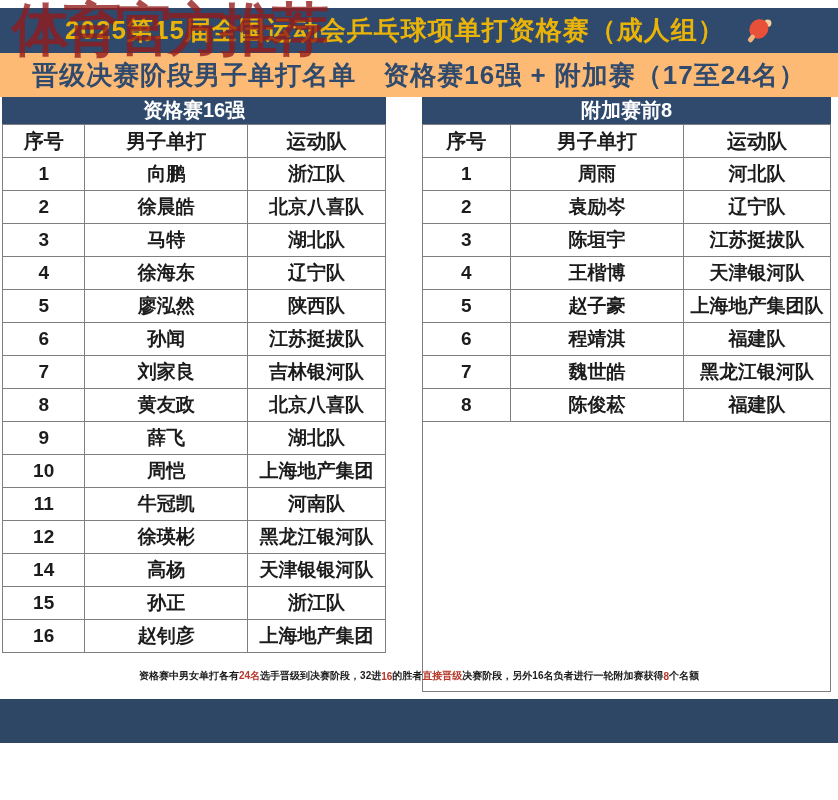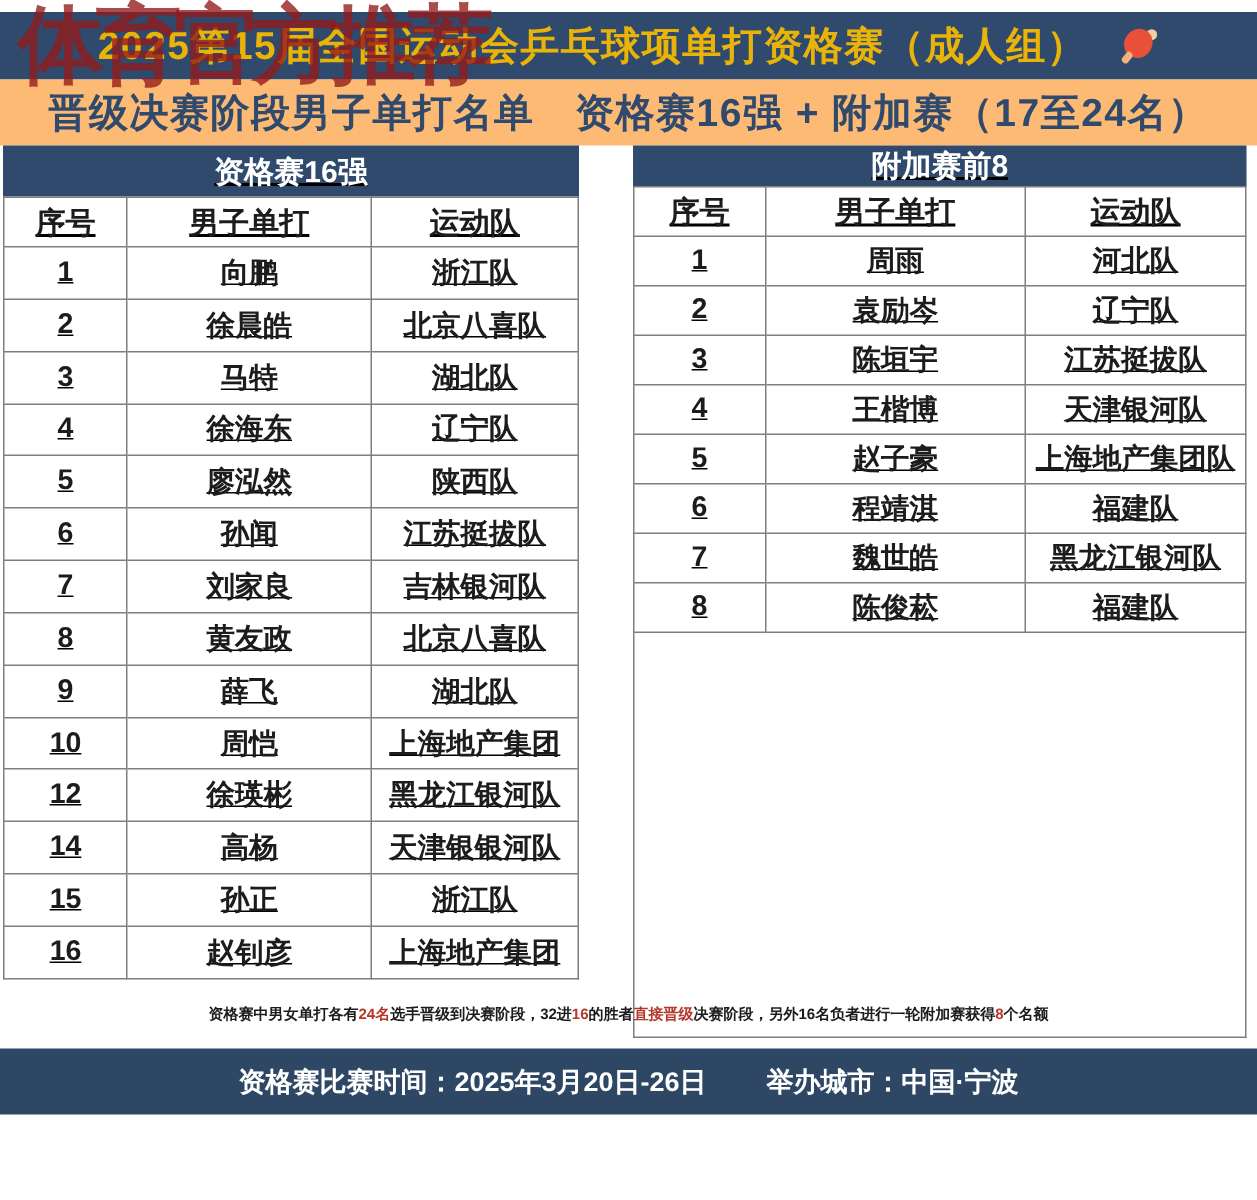--- a/index.html
+++ b/index.html
@@ -50,21 +50,20 @@
     font-weight: 700;
     letter-spacing: 1px;
     background: #fdba74;
   }
   
   .tables {
     display: flex;
     padding: 0 7px 0 2px;
     gap: 36px;
     height: 556px;
-    text-decoration: underline;
   }
   .qtable { display: flex; flex-direction: column; }
   .qtable.left  { flex: 0 0 384px; }
   .qtable.right { flex: 1; }
   .table-title {
     height: 34px;
     background: #2f4a6d;
     color: #ffffff;
     font-size: 20px;
     font-weight: 700;
@@ -106,25 +105,25 @@
     color: #1c1c1c;
     white-space: nowrap;
   }
   .note .hl { color: #b5382b; }
   
   .footer {
     height: 44px;
     background: #2d4765;
     color: #ffffff;
     display: flex;
-    align-items: center;
     justify-content: center;
     gap: 40px;
     font-size: 18px;
     font-weight: 700;
+    flex-direction: column;
   }
 </style>
 </head>
 <body>
 
 <div class="watermark">体育官方推荐</div>
 
 <header class="banner">
   <span>2025第15届全国运动会乒乓球项单打资格赛（成人组）</span>
   <span class="paddle-icon">
@@ -202,20 +201,25 @@
             <td>9</td>
             <td>薛飞</td>
             <td>湖北队</td>
           </tr>
           <tr>
             <td>10</td>
             <td>周恺</td>
             <td>上海地产集团</td>
           </tr>
           <tr>
+            <td>11</td>
+            <td>牛冠凯</td>
+            <td>河南队</td>
+          </tr>
+          <tr>
             <td>12</td>
             <td>徐瑛彬</td>
             <td>黑龙江银河队</td>
           </tr>
           <tr>
             <td>14</td>
             <td>高杨</td>
             <td>天津银银河队</td>
           </tr>
           <tr>

